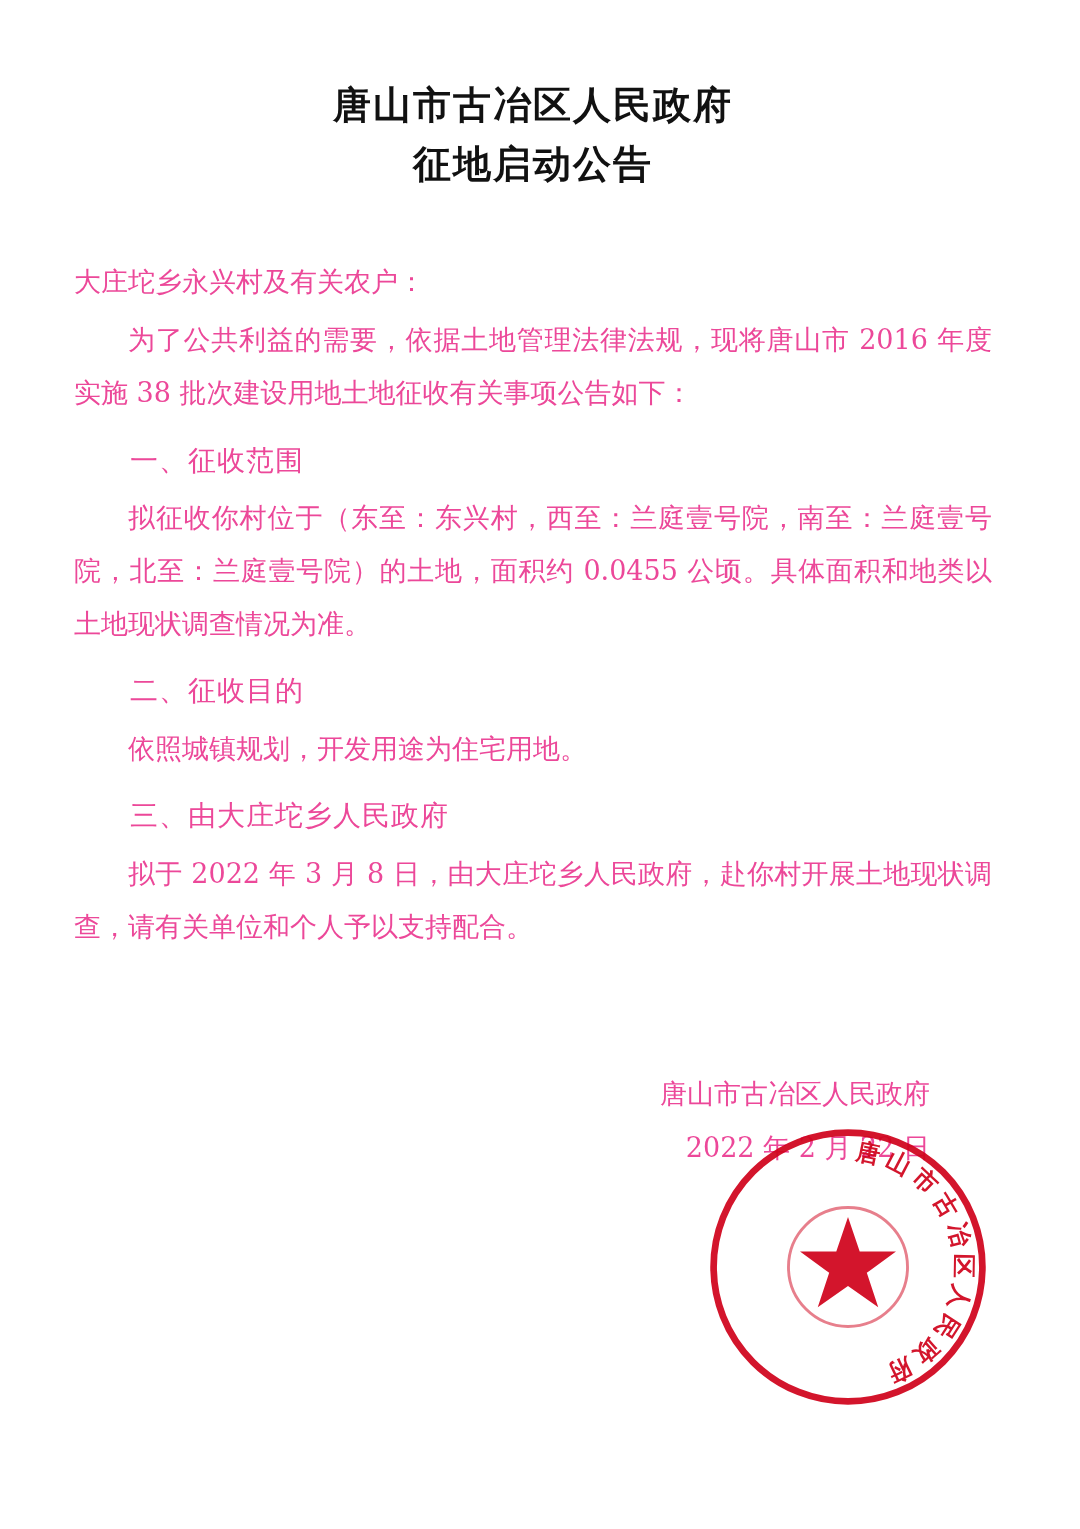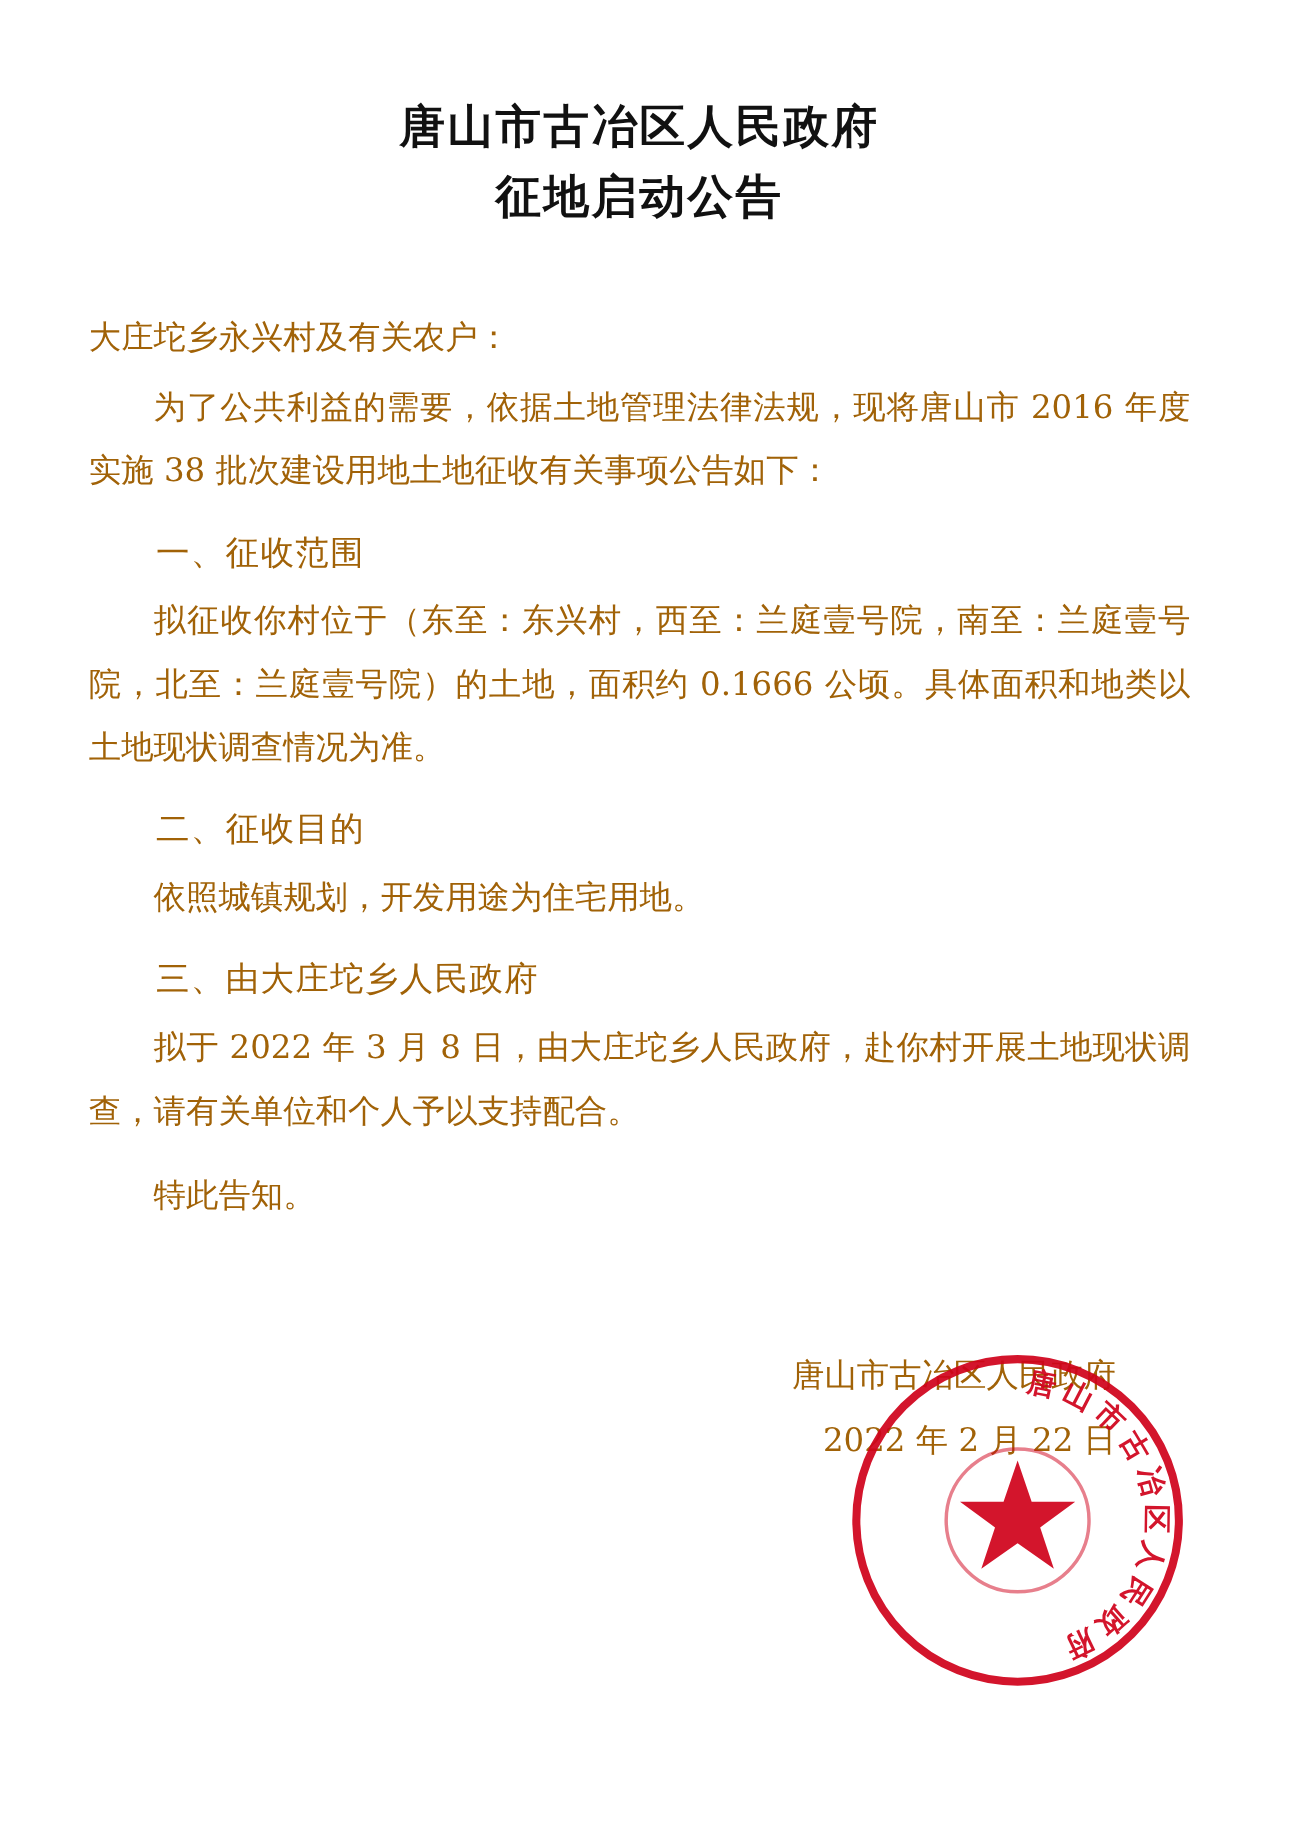--- a/index.html
+++ b/index.html
@@ -32,21 +32,21 @@
     font-weight: 700;
     letter-spacing: 2px;
     line-height: 1.55;
     color: #111;
   }
 
   .body {
     margin-top: 62px;
     font-size: 27px;
     line-height: 1.95;
-    color: #a16207;
+    color: #ec4899;
   }
 
   .salutation {
     margin-bottom: 6px;
   }
 
   .para {
     text-indent: 2em;
     margin: 0 0 4px 0;
     text-align: justify;
@@ -101,31 +101,30 @@
     <div class="title-line">征地启动公告</div>
   </div>
 
   <div class="body">
 
     <div class="salutation">大庄坨乡永兴村及有关农户：</div>
 
     <p class="para">为了公共利益的需要，依据土地管理法律法规，现将唐山市 2016 年度实施 38 批次建设用地土地征收有关事项公告如下：</p>
 
     <div class="section-heading">一、征收范围</div>
-    <p class="para">拟征收你村位于（东至：东兴村，西至：兰庭壹号院，南至：兰庭壹号院，北至：兰庭壹号院）的土地，面积约 0.1666 公顷。具体面积和地类以土地现状调查情况为准。</p>
+    <p class="para">拟征收你村位于（东至：东兴村，西至：兰庭壹号院，南至：兰庭壹号院，北至：兰庭壹号院）的土地，面积约 0.0455 公顷。具体面积和地类以土地现状调查情况为准。</p>
 
     <div class="section-heading">二、征收目的</div>
     <p class="para">依照城镇规划，开发用途为住宅用地。</p>
 
     <div class="section-heading">三、由大庄坨乡人民政府</div>
     <p class="para">拟于 2022 年 3 月 8 日，由大庄坨乡人民政府，赴你村开展土地现状调查，请有关单位和个人予以支持配合。</p>
 
     <div class="spacer-sm"></div>
 
-    <p class="para">特此告知。</p>
 
 
     <div class="signature">
       <div>唐山市古冶区人民政府</div>
       <div>2022 年 2 月 22 日</div>
     </div>
 
   </div>
 
   <div class="seal">

